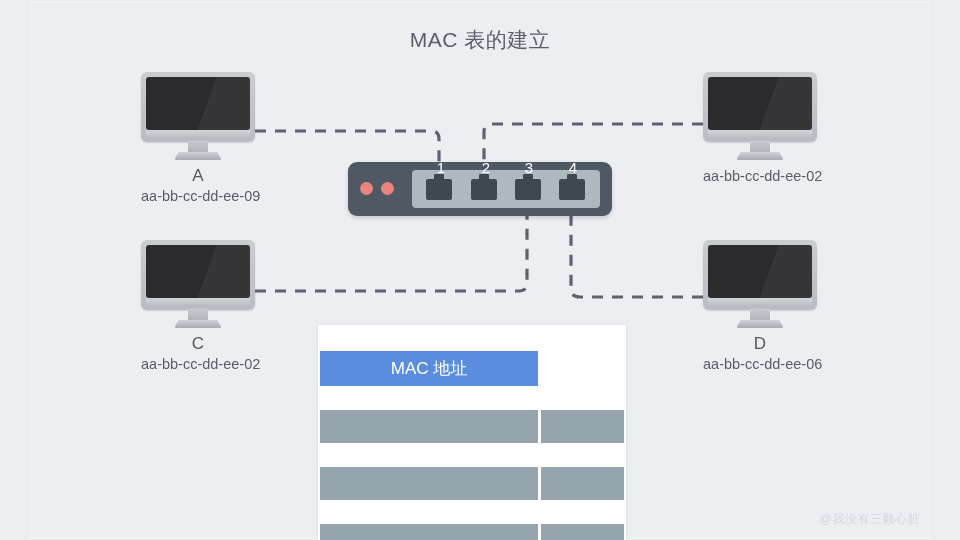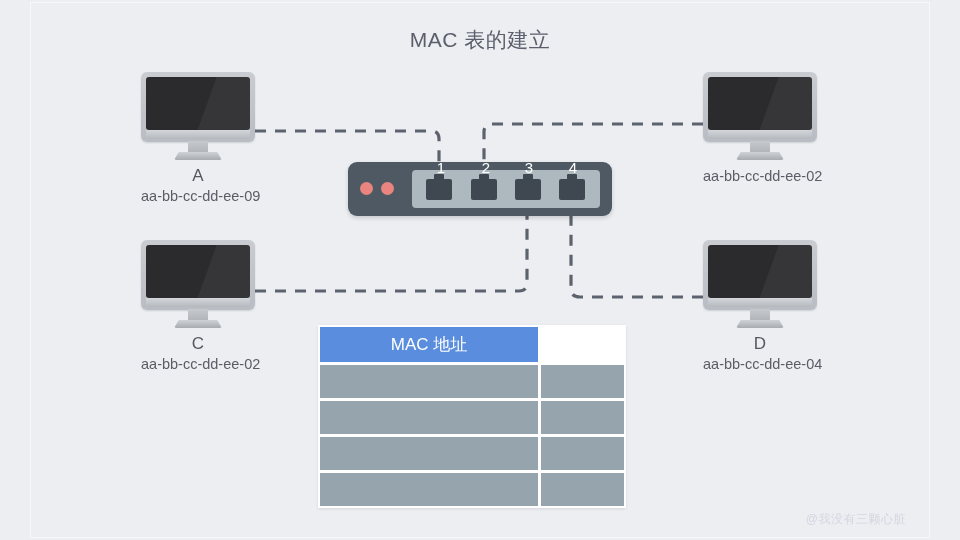--- a/index.html
+++ b/index.html
@@ -214,41 +214,42 @@
     width: 308px;
     background: #ffffff;
     padding: 2px;
     box-sizing: border-box;
     box-shadow: 0 1px 3px rgba(0,0,0,0.10);
   }
   .trow {
     display: flex;
     gap: 3px;
     margin-bottom: 3px;
+    margin-top: 24px;
   }
   .trow:last-child { margin-bottom: 0; }
   .cell-mac { width: 218px; }
   .cell-port { width: 83px; }
   .hcell {
     background: #5a8dde;
     height: 35px;
     line-height: 35px;
     text-align: center;
     color: #ffffff;
     font-size: 17px;
   }
   .bcell {
     background: #96a4ad;
     height: 33px;
   }
 
   
   #watermark {
     position: absolute;
-    right: 54px;
+    right: 40px;
     bottom: 12px;
     font-size: 12px;
     color: #d3d6e0;
     letter-spacing: 0.5px;
   }
 </style>
 </head>
 <body>
 
 <div id="slide">
@@ -313,21 +314,21 @@
   <div class="pc" id="pcD">
     <div class="monitor">
       <div class="bezel"></div>
       <div class="screen"></div>
       <div class="chin"></div>
       <div class="neck"></div>
       <div class="base"></div>
     </div>
     <div class="pc-labels">
       <div class="pc-letter">D</div>
-      <div class="pc-mac">aa-bb-cc-dd-ee-04</div>
+      <div class="pc-mac">aa-bb-cc-dd-ee-06</div>
     </div>
   </div>
 
   <div id="switch">
     <div class="led" id="led1"></div>
     <div class="led" id="led2"></div>
     <div id="portbay">
       <div class="port" id="port1"></div>
       <div class="port" id="port2"></div>
       <div class="port" id="port3"></div>

